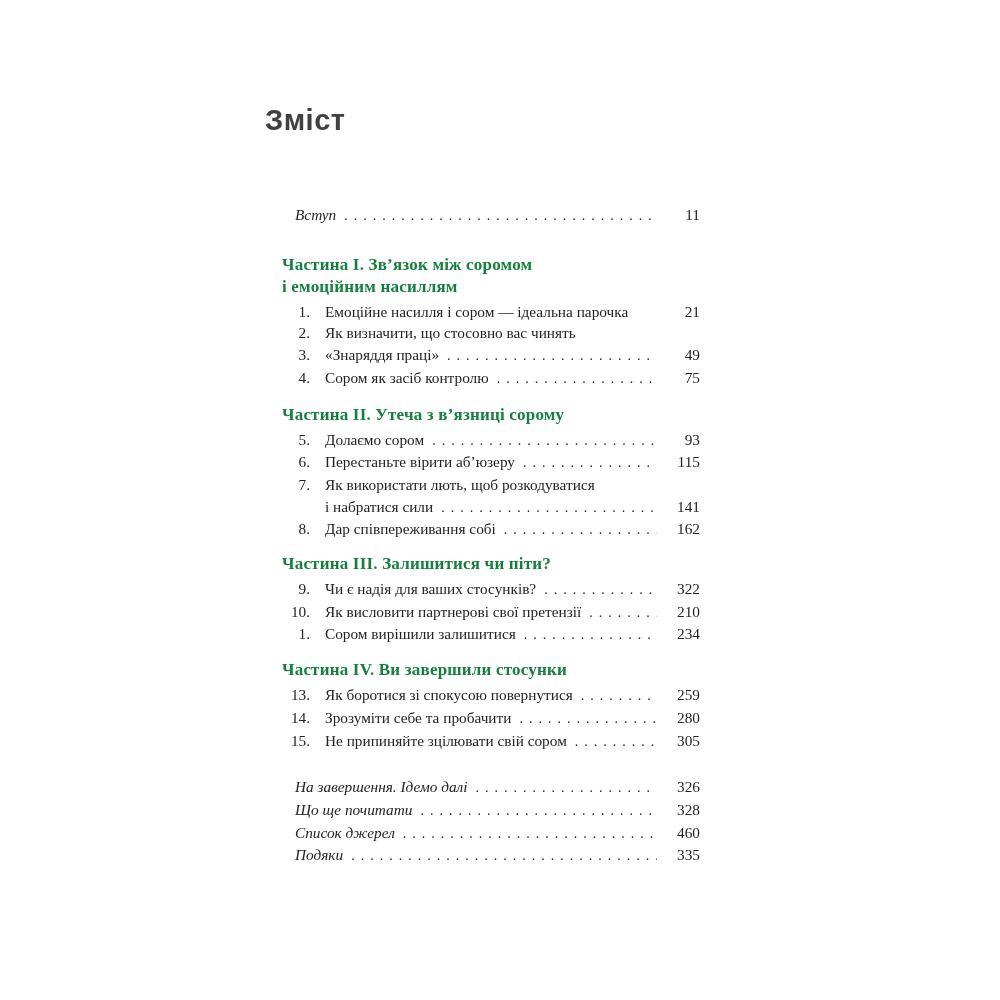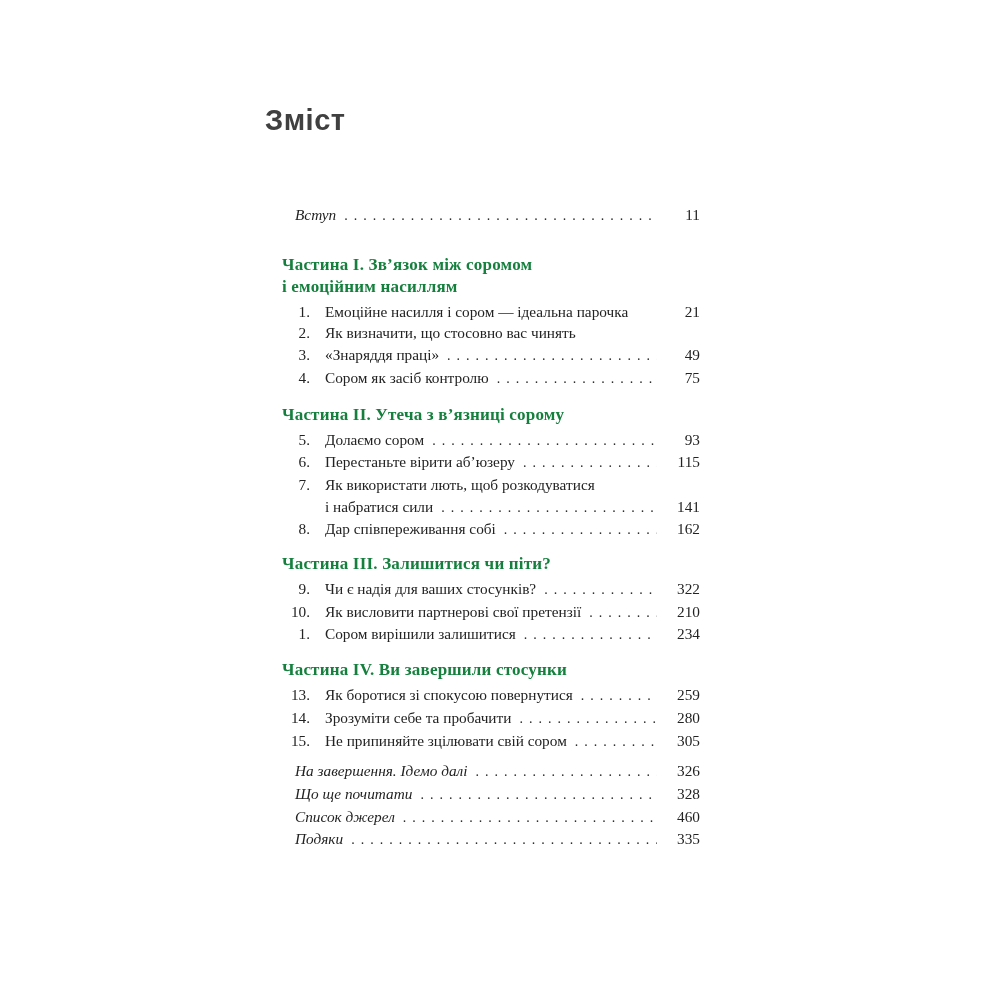--- a/index.html
+++ b/index.html
@@ -80,21 +80,21 @@
     line-height: 22px;
     letter-spacing: 0.2px;
     color: #15803d;
     margin-bottom: 3px;
   }
   .section-heading .hline { display: block; }
   .s1 { margin-top: 27px; }
   .s2 { margin-top: 14px; }
   .s3 { margin-top: 12px; }
   .s4 { margin-top: 13px; }
-  .backmatter { margin-top: 8px; }
+  .backmatter { margin-top: 24px; }
 </style>
 </head>
 <body>
 
 <div class="page">
 
   <div class="page-title">Зміст</div>
 
   <div class="toc">
 

